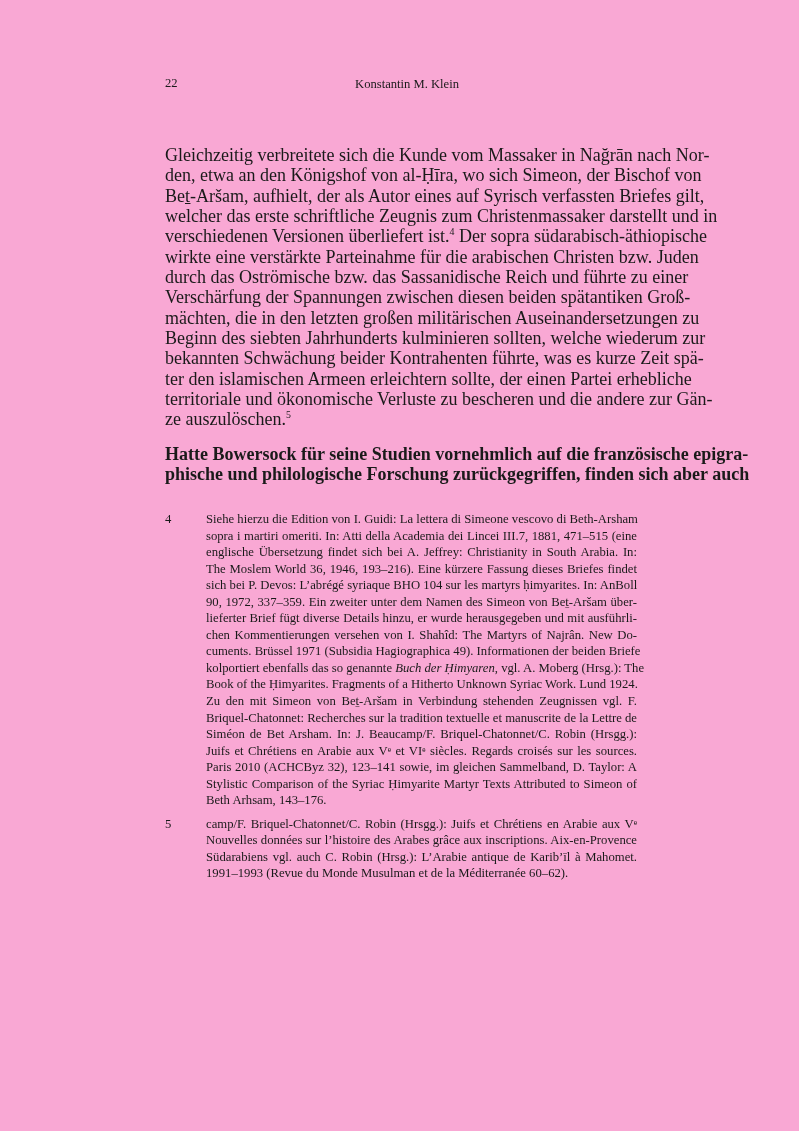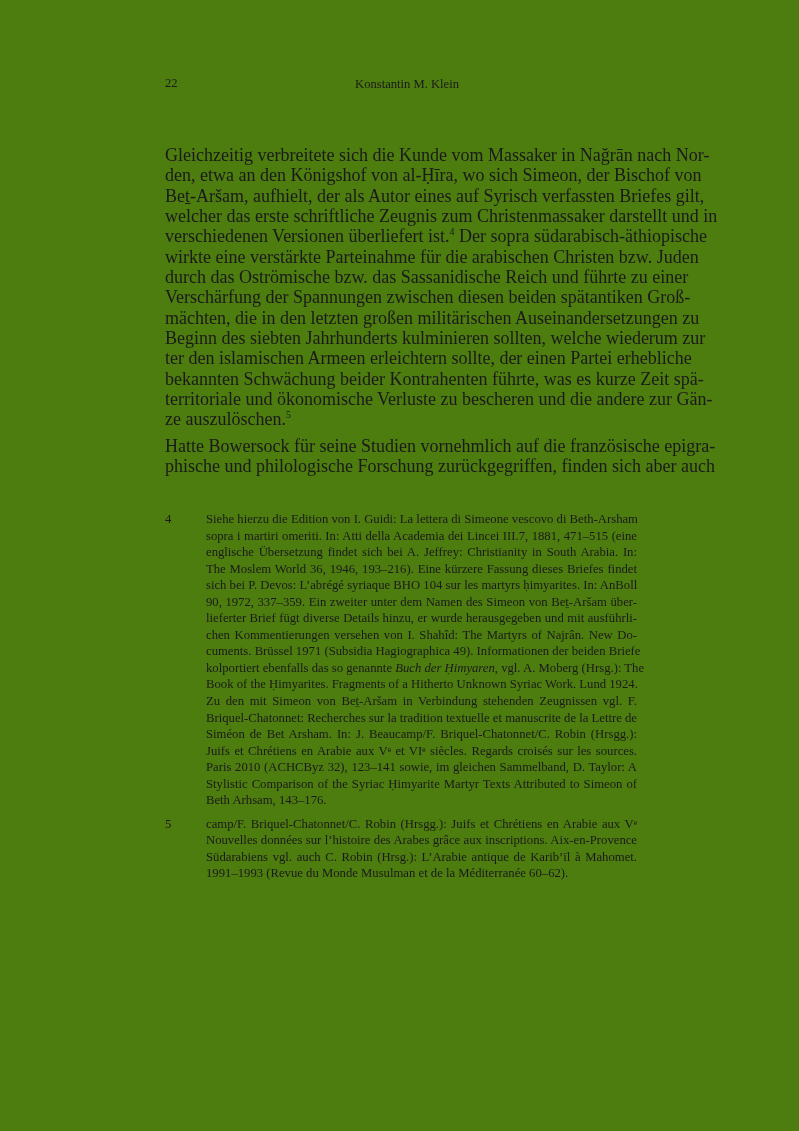--- a/index.html
+++ b/index.html
@@ -1,23 +1,23 @@
 <!DOCTYPE html>
 <html><head>
 <meta charset="utf-8">
 <style>
   html, body { margin: 0; padding: 0; background: #ffffff; }
   body { width: 799px; height: 1131px; position: relative; overflow: hidden; }
-  .page { position: absolute; left: 0; top: 0; width: 799px; height: 1131px; background: #4d7c0f; color: #1a1a1a; font-family: "Liberation Serif", "DejaVu Serif", serif; }
+  .page { position: absolute; left: 0; top: 0; width: 799px; height: 1131px; background: #f9a8d4; color: #1a1a1a; font-family: "Liberation Serif", "DejaVu Serif", serif; }
   .header { position: absolute; top: 76px; left: 165px; width: 472px; height: 18px; font-size: 12.6px; }
   .page-num { position: absolute; left: 0; top: 0; }
   .running-head { position: absolute; left: 0; right: 0; text-align: center; top: 1px; padding-left: 12px; }
   .body { position: absolute; left: 165px; top: 145px; width: 472px; font-size: 18px; line-height: 20.35px; text-align: justify; hyphens: manual; }
   .body p { margin: 0; }
-  .body p + p { margin-top: 6px; }
+  .body p + p { margin-top: 14px; font-weight: bold; }
   sup { font-size: 0.55em; line-height: 0; vertical-align: 0.75em; }
   .footnotes { position: absolute; left: 165px; top: 511px; width: 472px; font-size: 12.7px; line-height: 16.55px; }
   .fn { position: relative; padding-left: 41px; text-align: justify; margin: 0; }
   .fn + .fn { margin-top: 7px; }
   .fn-num { position: absolute; left: 0; top: 0; }
   .fn i { font-style: italic; }
   .link { text-decoration: underline; text-decoration-color: #777; }
   .line { display: block; text-align: justify; text-align-last: justify; white-space: nowrap; }
   .line.last { text-align-last: left; }
 </style>
@@ -36,22 +36,22 @@
       <span class="line">Gleichzeitig verbreitete sich die Kunde vom Massaker in Nağrān nach Nor-</span>
       <span class="line">den, etwa an den Königshof von al-Ḥīra, wo sich Simeon, der Bischof von</span>
       <span class="line">Beṯ-Aršam, aufhielt, der als Autor eines auf Syrisch verfassten Briefes gilt,</span>
       <span class="line">welcher das erste schriftliche Zeugnis zum Christenmassaker darstellt und in</span>
       <span class="line"><span>verschiedenen Versionen überliefert ist.</span><sup>4</sup><span> Der sopra südarabisch-äthiopische</span></span>
       <span class="line">wirkte eine verstärkte Parteinahme für die arabischen Christen bzw. Juden</span>
       <span class="line">durch das Oströmische bzw. das Sassanidische Reich und führte zu einer</span>
       <span class="line">Verschärfung der Spannungen zwischen diesen beiden spätantiken Groß-</span>
       <span class="line">mächten, die in den letzten großen militärischen Auseinandersetzungen zu</span>
       <span class="line">Beginn des siebten Jahrhunderts kulminieren sollten, welche wiederum zur</span>
+      <span class="line">bekannten Schwächung beider Kontrahenten führte, was es kurze Zeit spä-</span>
       <span class="line">ter den islamischen Armeen erleichtern sollte, der einen Partei erhebliche</span>
-      <span class="line">bekannten Schwächung beider Kontrahenten führte, was es kurze Zeit spä-</span>
       <span class="line">territoriale und ökonomische Verluste zu bescheren und die andere zur Gän-</span>
       <span class="line last"><span>ze auszulöschen.</span><sup>5</sup></span>
     </p>
     <p>
       <span class="line">Hatte Bowersock für seine Studien vornehmlich auf die französische epigra-</span>
       <span class="line">phische und philologische Forschung zurückgegriffen, finden sich aber auch</span>
     </p>
   </div>
 
   <div class="footnotes">

